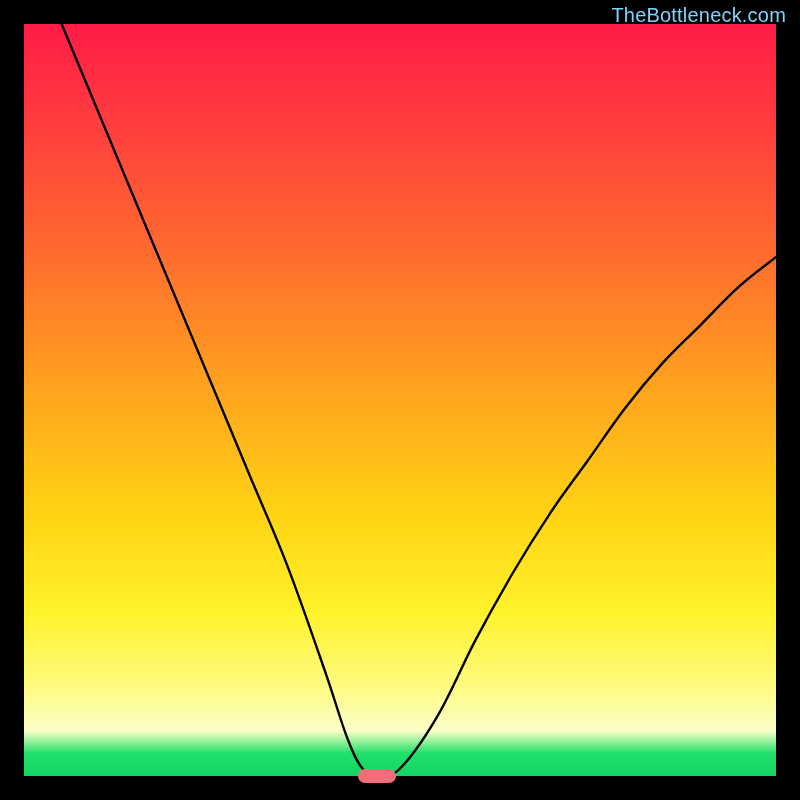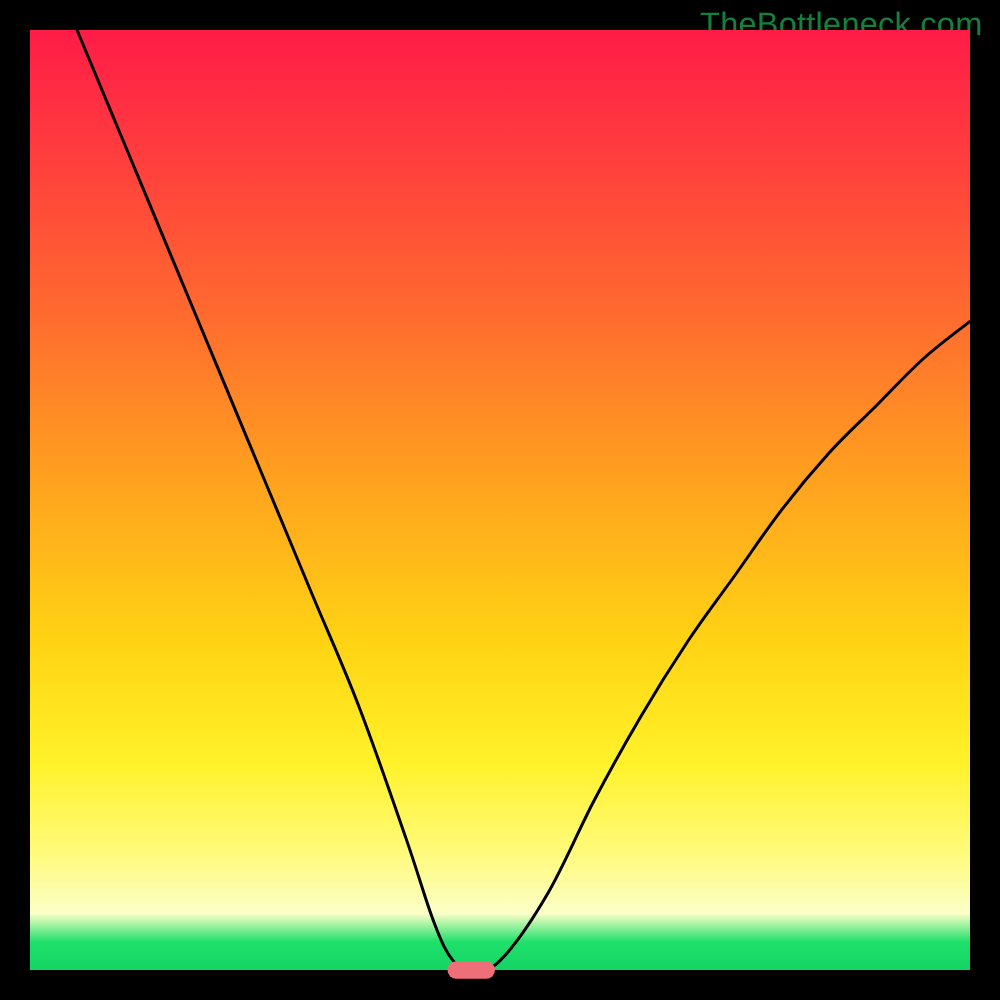--- a/index.html
+++ b/index.html
@@ -37,22 +37,22 @@
       #fffb80 88%,
       #fbffc8 94%,
       #1fe06a 97%,
       #14d564 100%
     );
   }
   .watermark {
     position: absolute;
     top: 4px;
     right: 14px;
-    color: #15803d;
-    font-size: 26px;
+    color: #7dd3fc;
+    font-size: 20px;
     font-weight: 400;
     letter-spacing: 0.2px;
   }
   svg.curve {
     position: absolute;
     left: 0;
     top: 0;
     width: 752px;
     height: 752px;
     overflow: visible;

